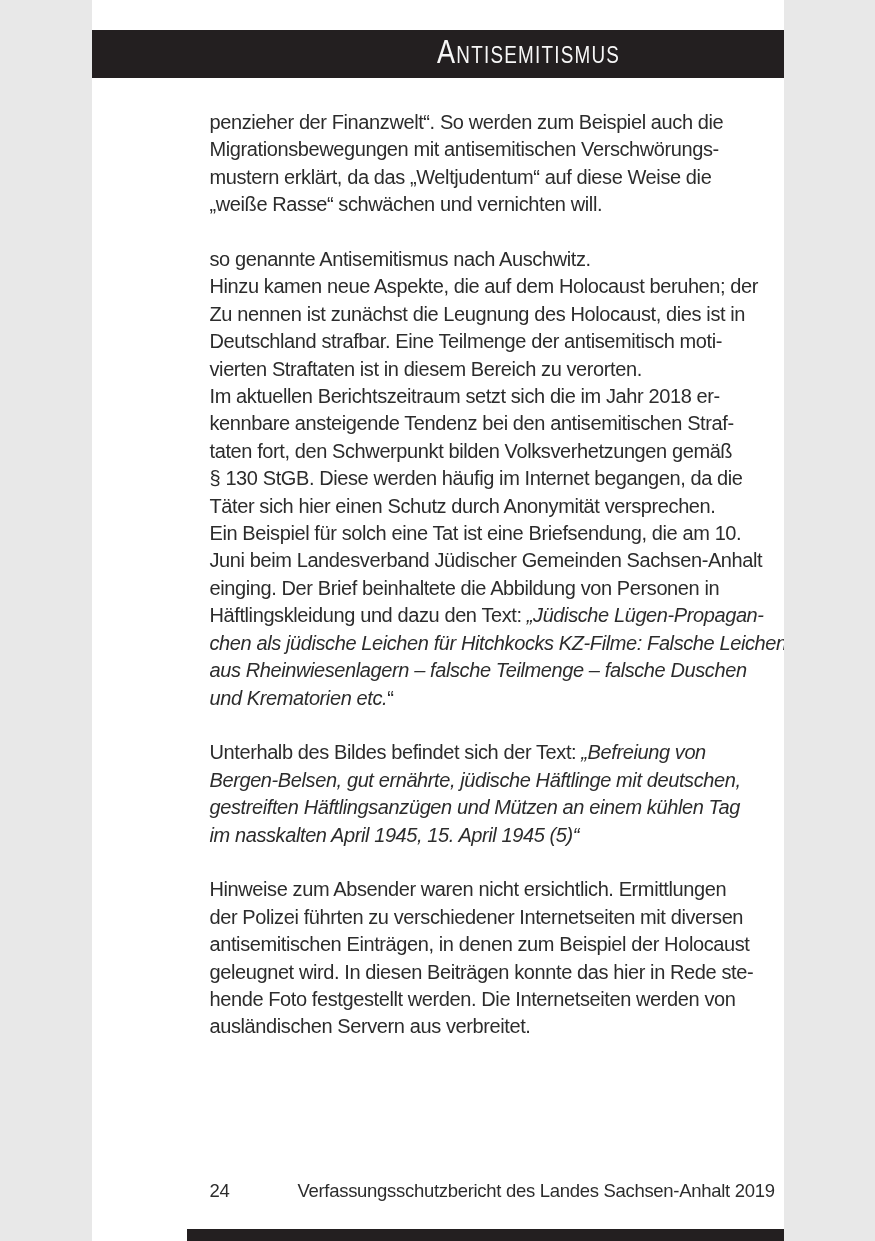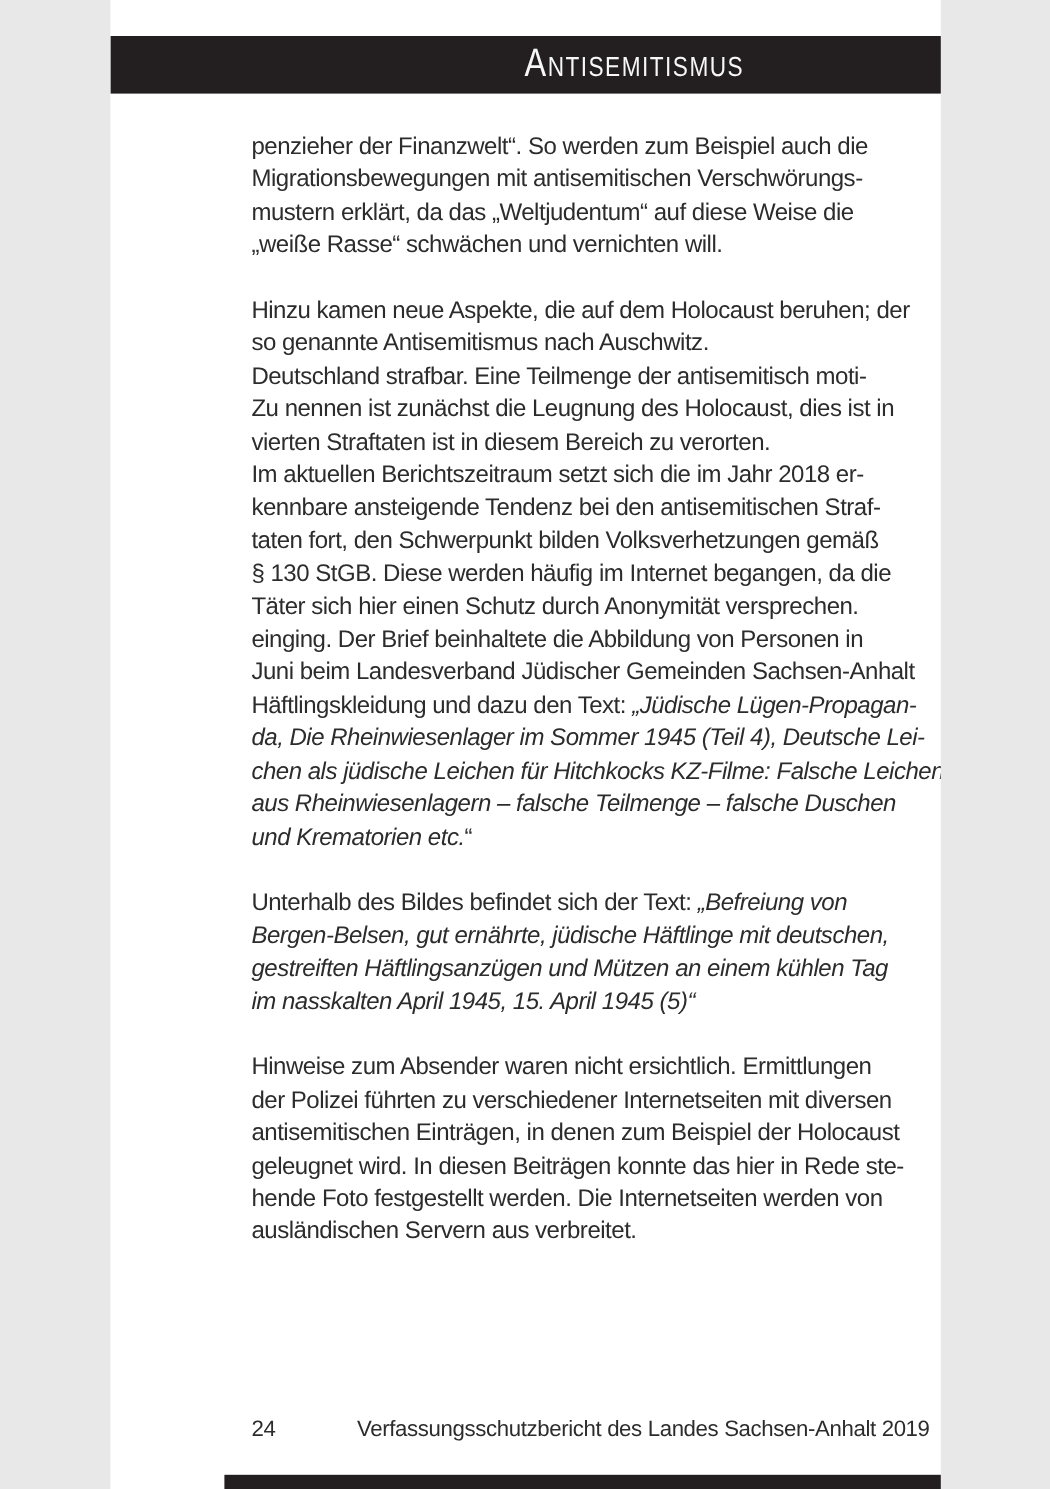--- a/index.html
+++ b/index.html
@@ -72,34 +72,34 @@
   </div>
 
   <div class="content">
     <div class="paragraph">
         <div class="tline"><span>penzieher der Finanzwelt“. So werden zum Beispiel auch die</span></div>
         <div class="tline"><span>Migrationsbewegungen mit antisemitischen Verschwörungs-</span></div>
         <div class="tline"><span>mustern erklärt, da das „Weltjudentum“ auf diese Weise die</span></div>
         <div class="tline"><span>„weiße Rasse“ schwächen und vernichten will.</span></div>
       </div>
     <div class="paragraph">
+        <div class="tline"><span>so genannte Antisemitismus nach Auschwitz.</span></div>
         <div class="tline"><span>Hinzu kamen neue Aspekte, die auf dem Holocaust beruhen; der</span></div>
-        <div class="tline"><span>so genannte Antisemitismus nach Auschwitz.</span></div>
+        <div class="tline"><span>Zu nennen ist zunächst die Leugnung des Holocaust, dies ist in</span></div>
         <div class="tline"><span>Deutschland strafbar. Eine Teilmenge der antisemitisch moti-</span></div>
-        <div class="tline"><span>Zu nennen ist zunächst die Leugnung des Holocaust, dies ist in</span></div>
         <div class="tline"><span>vierten Straftaten ist in diesem Bereich zu verorten.</span></div>
         <div class="tline"><span>Im aktuellen Berichtszeitraum setzt sich die im Jahr 2018 er-</span></div>
         <div class="tline"><span>kennbare ansteigende Tendenz bei den antisemitischen Straf-</span></div>
         <div class="tline"><span>taten fort, den Schwerpunkt bilden Volksverhetzungen gemäß</span></div>
         <div class="tline"><span>§ 130 StGB. Diese werden häufig im Internet begangen, da die</span></div>
         <div class="tline"><span>Täter sich hier einen Schutz durch Anonymität versprechen.</span></div>
+        <div class="tline"><span>Ein Beispiel für solch eine Tat ist eine Briefsendung, die am 10.</span></div>
+        <div class="tline"><span>Juni beim Landesverband Jüdischer Gemeinden Sachsen-Anhalt</span></div>
         <div class="tline"><span>einging. Der Brief beinhaltete die Abbildung von Personen in</span></div>
-        <div class="tline"><span>Juni beim Landesverband Jüdischer Gemeinden Sachsen-Anhalt</span></div>
         <div class="tline"><span>Häftlingskleidung und dazu den Text: </span><em>„Jüdische Lügen-Propagan-</em></div>
-        <div class="tline"><em>da, Die Rheinwiesenlager im Sommer 1945 (Teil 4), Deutsche Lei-</em></div>
         <div class="tline"><em>chen als jüdische Leichen für Hitchkocks KZ-Filme: Falsche Leichen</em></div>
         <div class="tline"><em>aus Rheinwiesenlagern – falsche Teilmenge – falsche Duschen</em></div>
         <div class="tline"><em>und Krematorien etc.</em><span>“</span></div>
       </div>
     <div class="paragraph">
         <div class="tline"><span>Unterhalb des Bildes befindet sich der Text: </span><em>„Befreiung von</em></div>
         <div class="tline"><em>Bergen-Belsen, gut ernährte, jüdische Häftlinge mit deutschen,</em></div>
         <div class="tline"><em>gestreiften Häftlingsanzügen und Mützen an einem kühlen Tag</em></div>
         <div class="tline"><em>im nasskalten April 1945, 15. April 1945 (5)“</em></div>
       </div>

